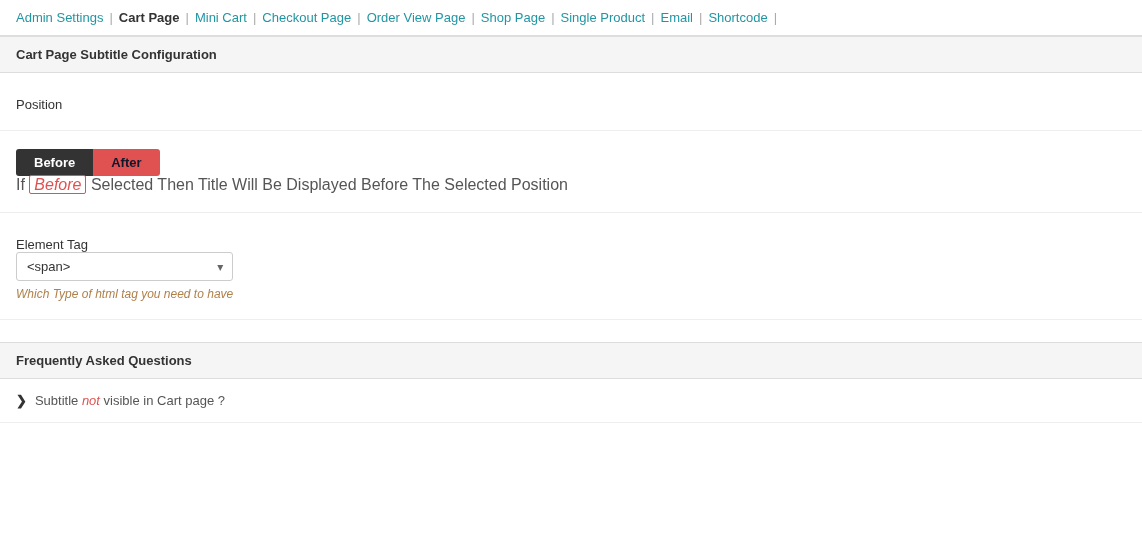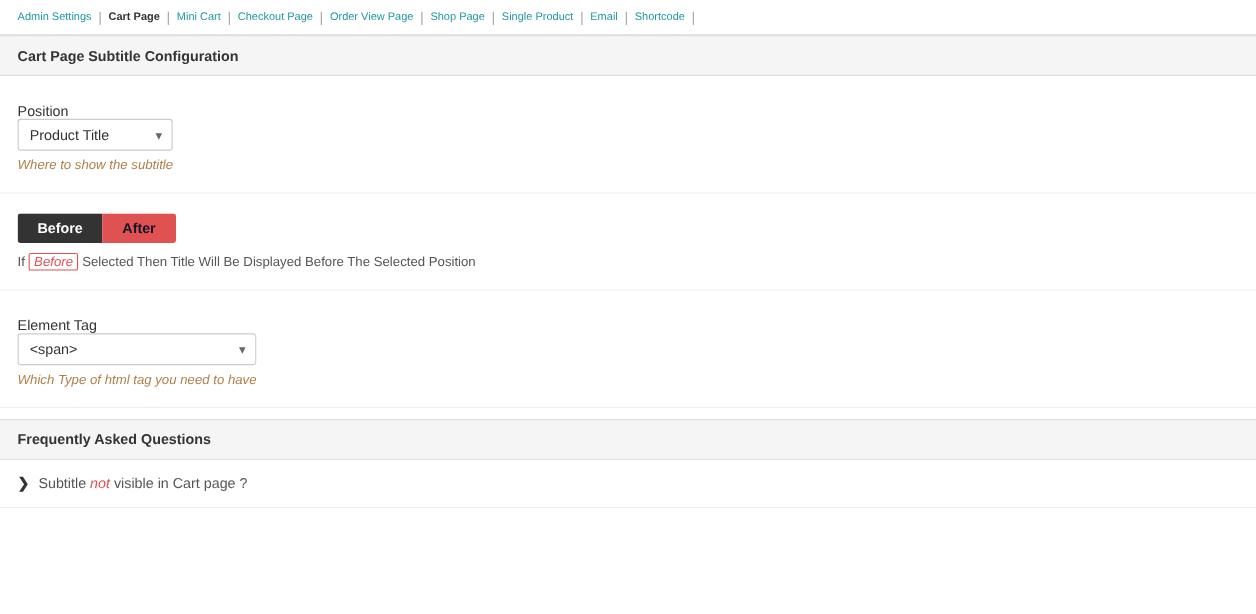--- a/index.html
+++ b/index.html
@@ -17,21 +17,21 @@
       padding: 8px 12px;
       border-bottom: 1px solid #ddd;
       background: #fff;
       flex-wrap: wrap;
       gap: 0;
     }
     .nav-item {
       color: #2196a3;
       text-decoration: none;
       cursor: pointer;
-      font-size: 10px;
+      font-size: 13px;
       padding: 2px 4px;
     }
     .nav-item.active {
       color: #333;
       font-weight: 600;
       text-decoration: none;
     }
     .nav-sep {
       color: #aaa;
       margin: 0 2px;
@@ -125,35 +125,34 @@
     }
     .toggle-btn.inactive {
       background: #333;
       color: #fff;
     }
     .toggle-btn.active {
       background: #e05252;
       color: #0f172a;
     }
     .placement-hint {
-      margin-top: 10px;
-      font-size: 12px;
+      font-size: 16px;
       color: #555;
     }
     .placement-hint .highlight {
       color: #e05252;
       border: 1px solid #e05252;
       padding: 0 4px;
       border-radius: 2px;
       font-style: italic;
     }
 
     
     .faq-section {
-      margin-top: 10px;
+      margin-top: 22px;
     }
     .faq-item {
       padding: 14px 16px;
       border-bottom: 1px solid #eee;
       display: flex;
       align-items: center;
       gap: 8px;
       cursor: pointer;
     }
     .faq-chevron {
@@ -195,31 +194,20 @@
 </nav>
 
 <div class="main-content">
 
   <div class="section-header">
     <span>Cart Page Subtitle Configuration</span>
   </div>
 
   <div class="form-row">
     <div class="form-label">Position</div>
-    <div class="form-control">
-      <div class="styled-select">
-        <select>
-          <option>Product Title</option>
-          <option>Product Name</option>
-          <option>Below Title</option>
-          <option>Above Title</option>
-        </select>
-      </div>
-      <div class="field-hint">Where to show the subtitle</div>
-    </div>
   </div>
 
   <div class="form-row">
     <div class="form-control">
       <div class="placement-toggle">
         <button class="toggle-btn inactive">Before</button>
         <button class="toggle-btn active">After</button>
       </div>
       <div class="placement-hint">
         <span>If</span>

